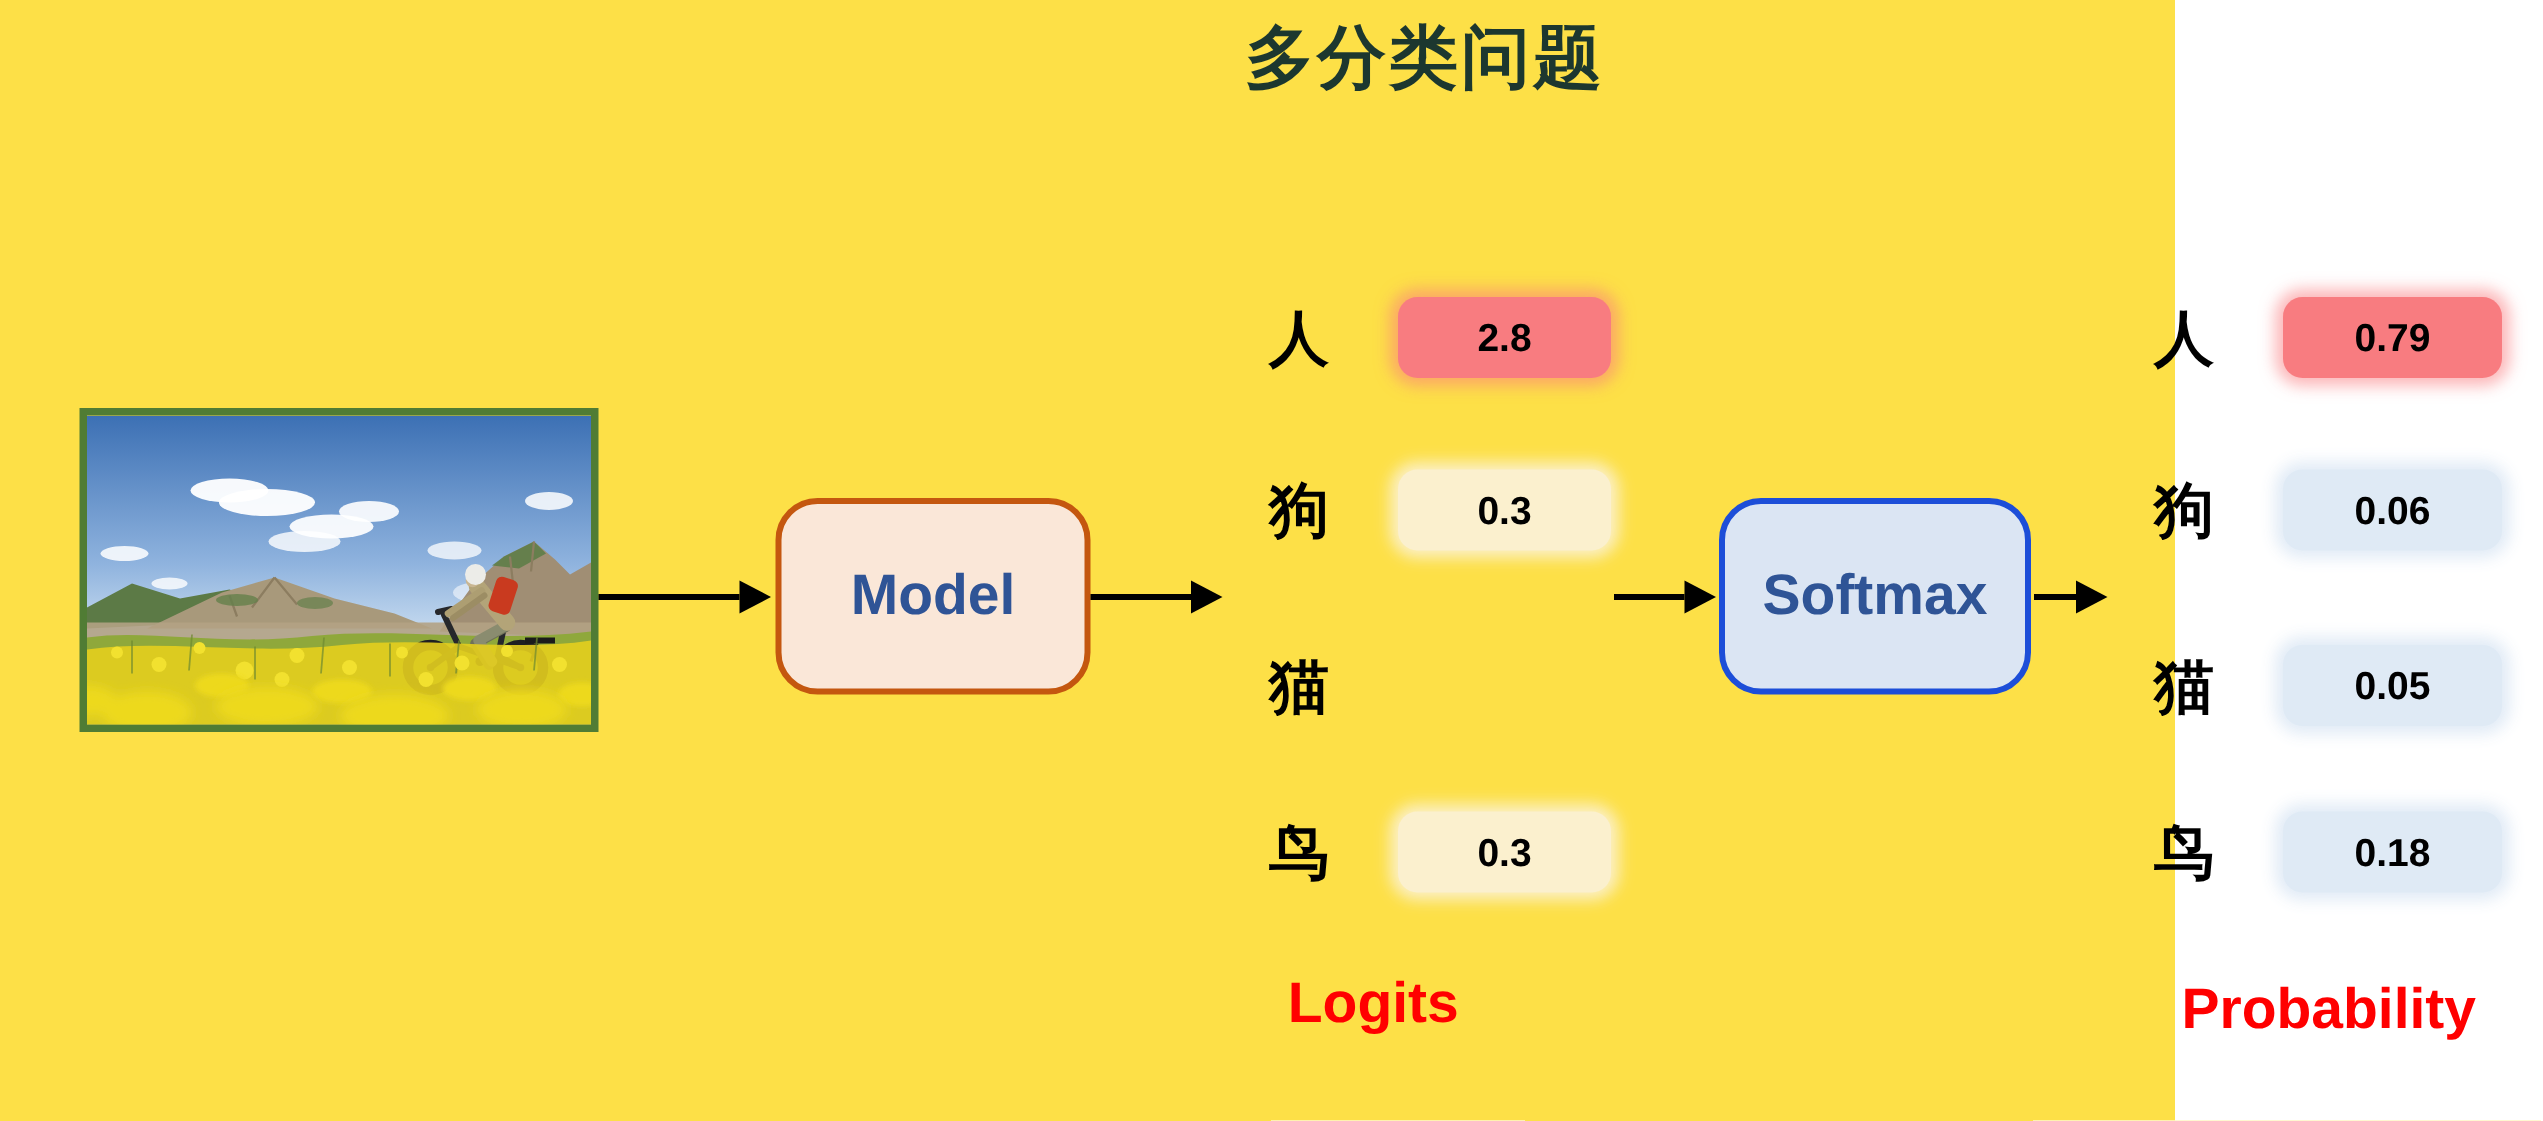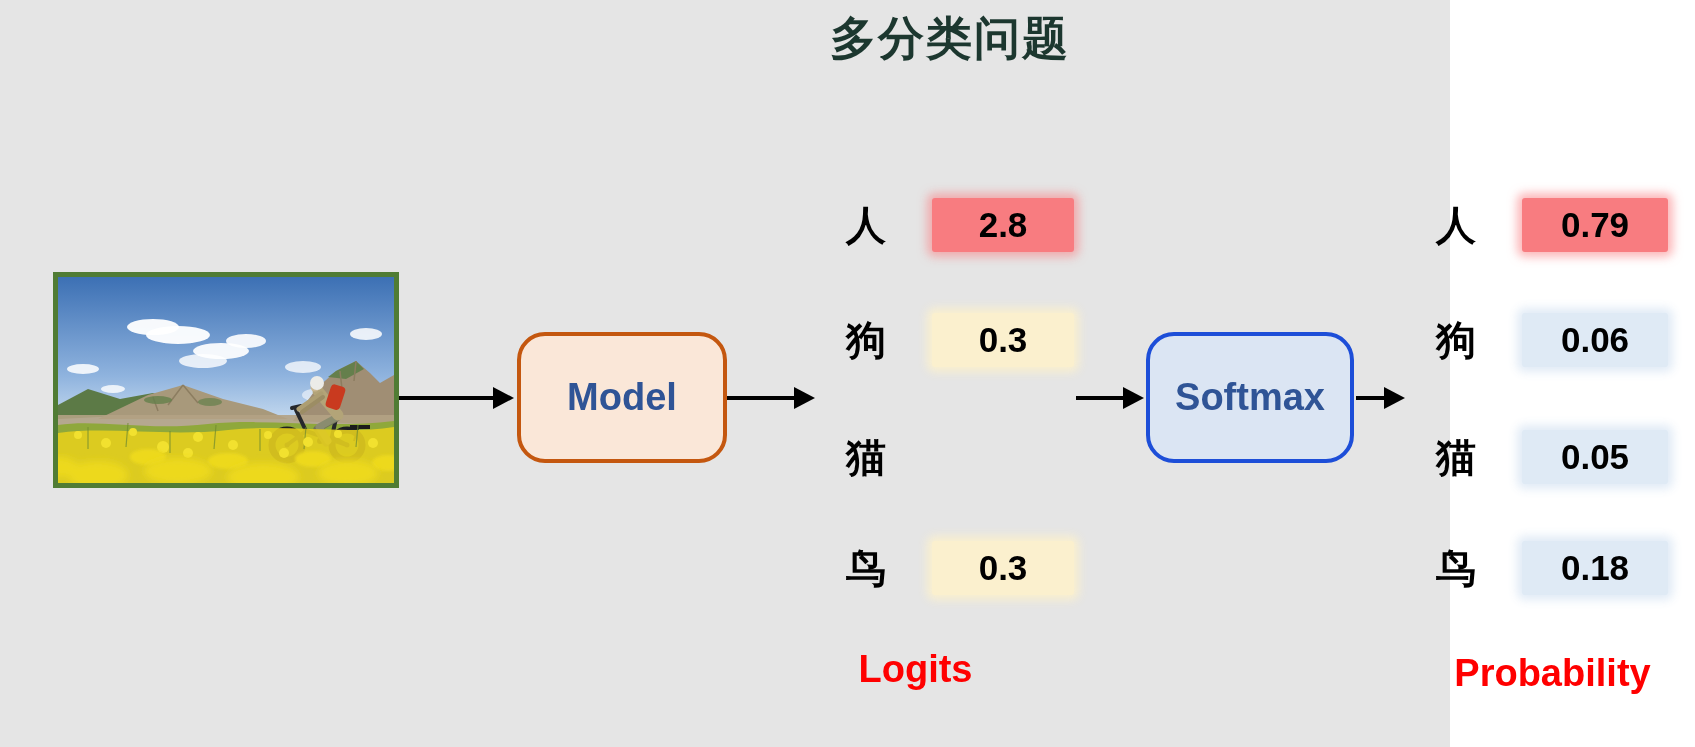--- a/index.html
+++ b/index.html
@@ -1,18 +1,18 @@
 <!DOCTYPE html>
 <html><head>
 <meta charset="utf-8">
 <style>
   html,body { margin:0; padding:0; background:#ffffff; }
   body { width:1695px; height:747px; overflow:hidden;
          font-family:"Liberation Sans","DejaVu Sans",sans-serif; }
-  .canvas { position:relative; width:1450px; height:747px; background:#e5e5e5; }
+  .canvas { position:relative; width:1450px; height:747px; background:#fde047; }
 
   .title { position:absolute; left:760px; top:8px; width:380px; margin:0;
            text-align:center; font-size:46px; font-weight:bold; color:#1C372F;
            letter-spacing:2px; }
 
   .photo { position:absolute; left:53px; top:272px; width:346px; height:216px;
            margin:0; border:5px solid #507C34; box-sizing:border-box; overflow:hidden; }
   .photo svg { display:block; width:100%; height:100%; }
 
   .arrow { position:absolute; top:396px; height:4px; background:#000; }
@@ -30,22 +30,22 @@
           font-size:38px; font-weight:bold; color:#2F5496; }
   .model   { left:517px;  width:210px; background:#FAE7D8; border:4px solid #C4570F; }
   .softmax { left:1146px; width:208px; background:#DBE5F3; border:4px solid #1d4ed8; }
 
   .cls { position:absolute; width:84px; height:54px; display:flex; align-items:center;
          justify-content:center; font-size:40px; font-weight:bold; color:#000; }
   .cls.left  { left:824px; }
   .cls.right { left:1414px; }
 
   .chip { position:absolute; height:54px; display:flex; align-items:center;
-          justify-content:center; font-size:35px; font-weight:bold; color:#000;
-          border-radius:3px; }
+          justify-content:center; font-size:26px; font-weight:bold; color:#000;
+          border-radius:13px; }
   .chip.left  { left:932px;  width:142px; }
   .chip.right { left:1522px; width:146px; }
   .chip.red   { background:#F87C80; box-shadow:0 0 10px 5px rgba(249,124,128,.55); }
   .chip.cream { background:#FBF0CE; box-shadow:0 0 10px 5px rgba(251,240,206,.95); }
   .chip.blue  { background:#DFEAF5; box-shadow:0 0 10px 5px rgba(223,234,245,.95); }
 
   .r1 { top:198px; } .r2 { top:313px; } .r3 { top:430px; } .r4 { top:541px; }
 
   .caption { position:absolute; margin:0; text-align:center; font-size:38px;
              font-weight:bold; color:#FF0000; }

